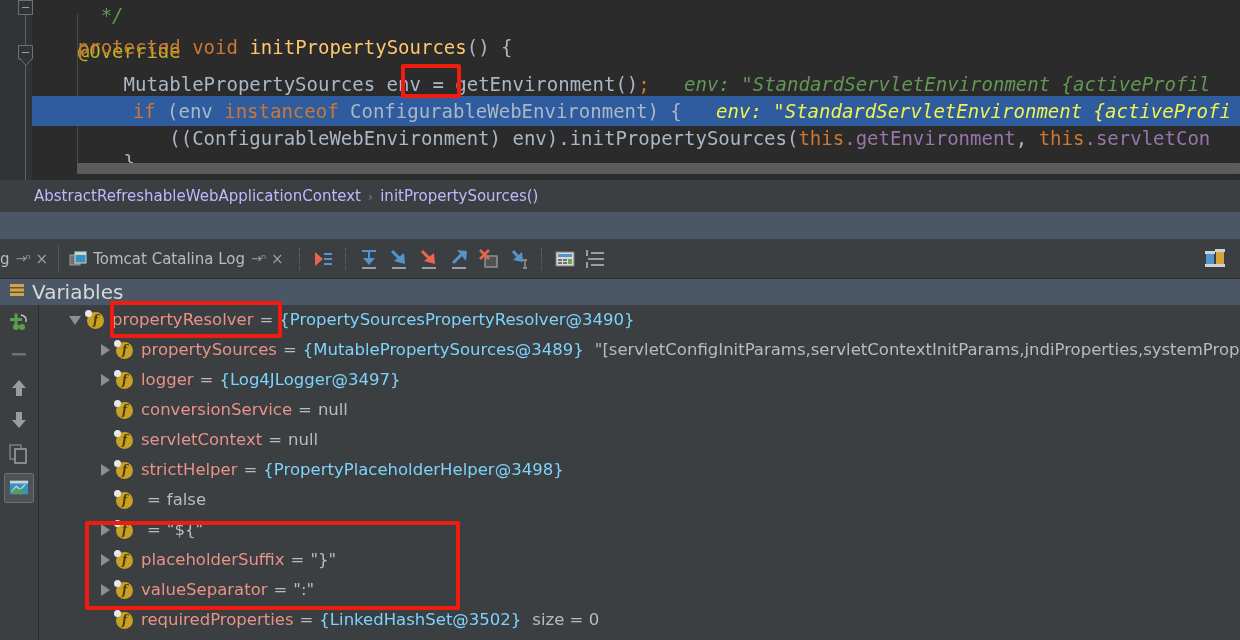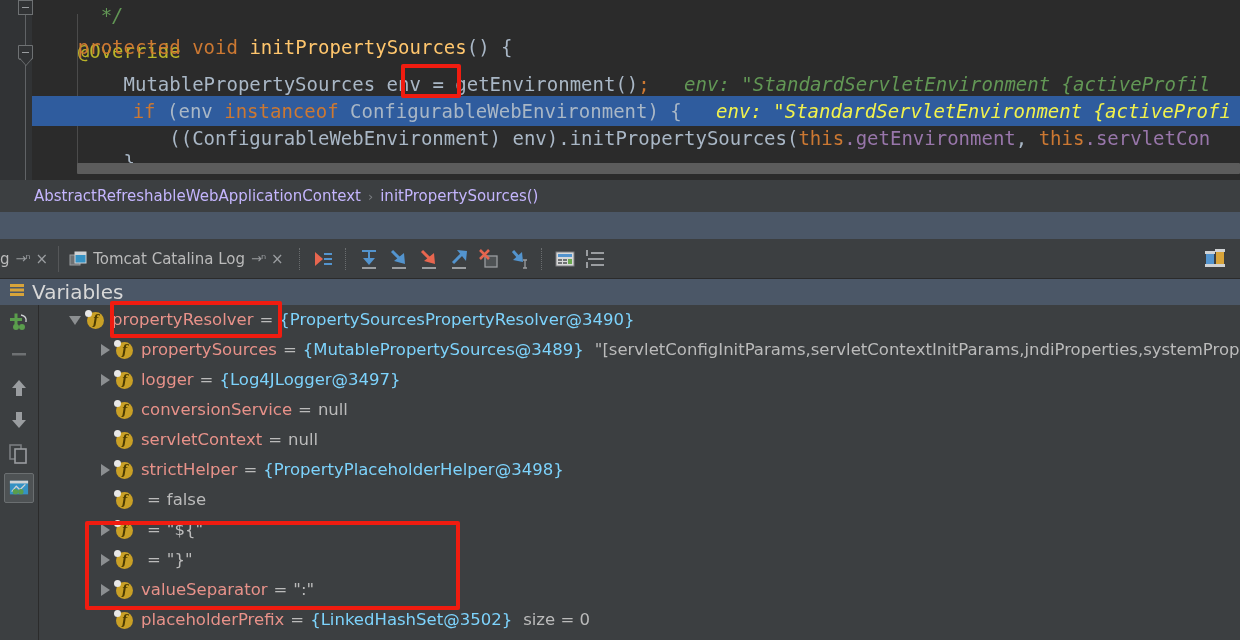--- a/index.html
+++ b/index.html
@@ -614,34 +614,35 @@
         </div>
         <div class="var-row ind-1">
           <span class="twisty collapsed"></span>
           <span class="var-icon">f</span>
           <span class="var-eq">=</span>
           <span class="var-val ">"${"</span>
         </div>
         <div class="var-row ind-1">
           <span class="twisty collapsed"></span>
           <span class="var-icon">f</span>
+          <span class="var-name">placeholderSuffix</span>
           <span class="var-eq">=</span>
           <span class="var-val ">"}"</span>
         </div>
         <div class="var-row ind-1">
           <span class="twisty collapsed"></span>
           <span class="var-icon">f</span>
           <span class="var-name">valueSeparator</span>
           <span class="var-eq">=</span>
           <span class="var-val ">":"</span>
         </div>
         <div class="var-row ind-1">
           <span class="twisty none"></span>
           <span class="var-icon">f</span>
-          <span class="var-name">placeholderPrefix</span>
+          <span class="var-name">requiredProperties</span>
           <span class="var-eq">=</span>
           <span class="var-val var-val-dim">{LinkedHashSet@3502}</span>
           <span class="var-extra">size = 0</span>
         </div>
       </div>
   </div>
 
   <div id="annotations">
       <div class="redbox" style="left: 401px; top: 64px; width: 60px; height: 34px; border-color: rgb(240, 28, 16);"></div>
       <div class="redbox" style="left: 110px; top: 301px; width: 172px; height: 37px; border-color: rgb(240, 28, 16);"></div>

